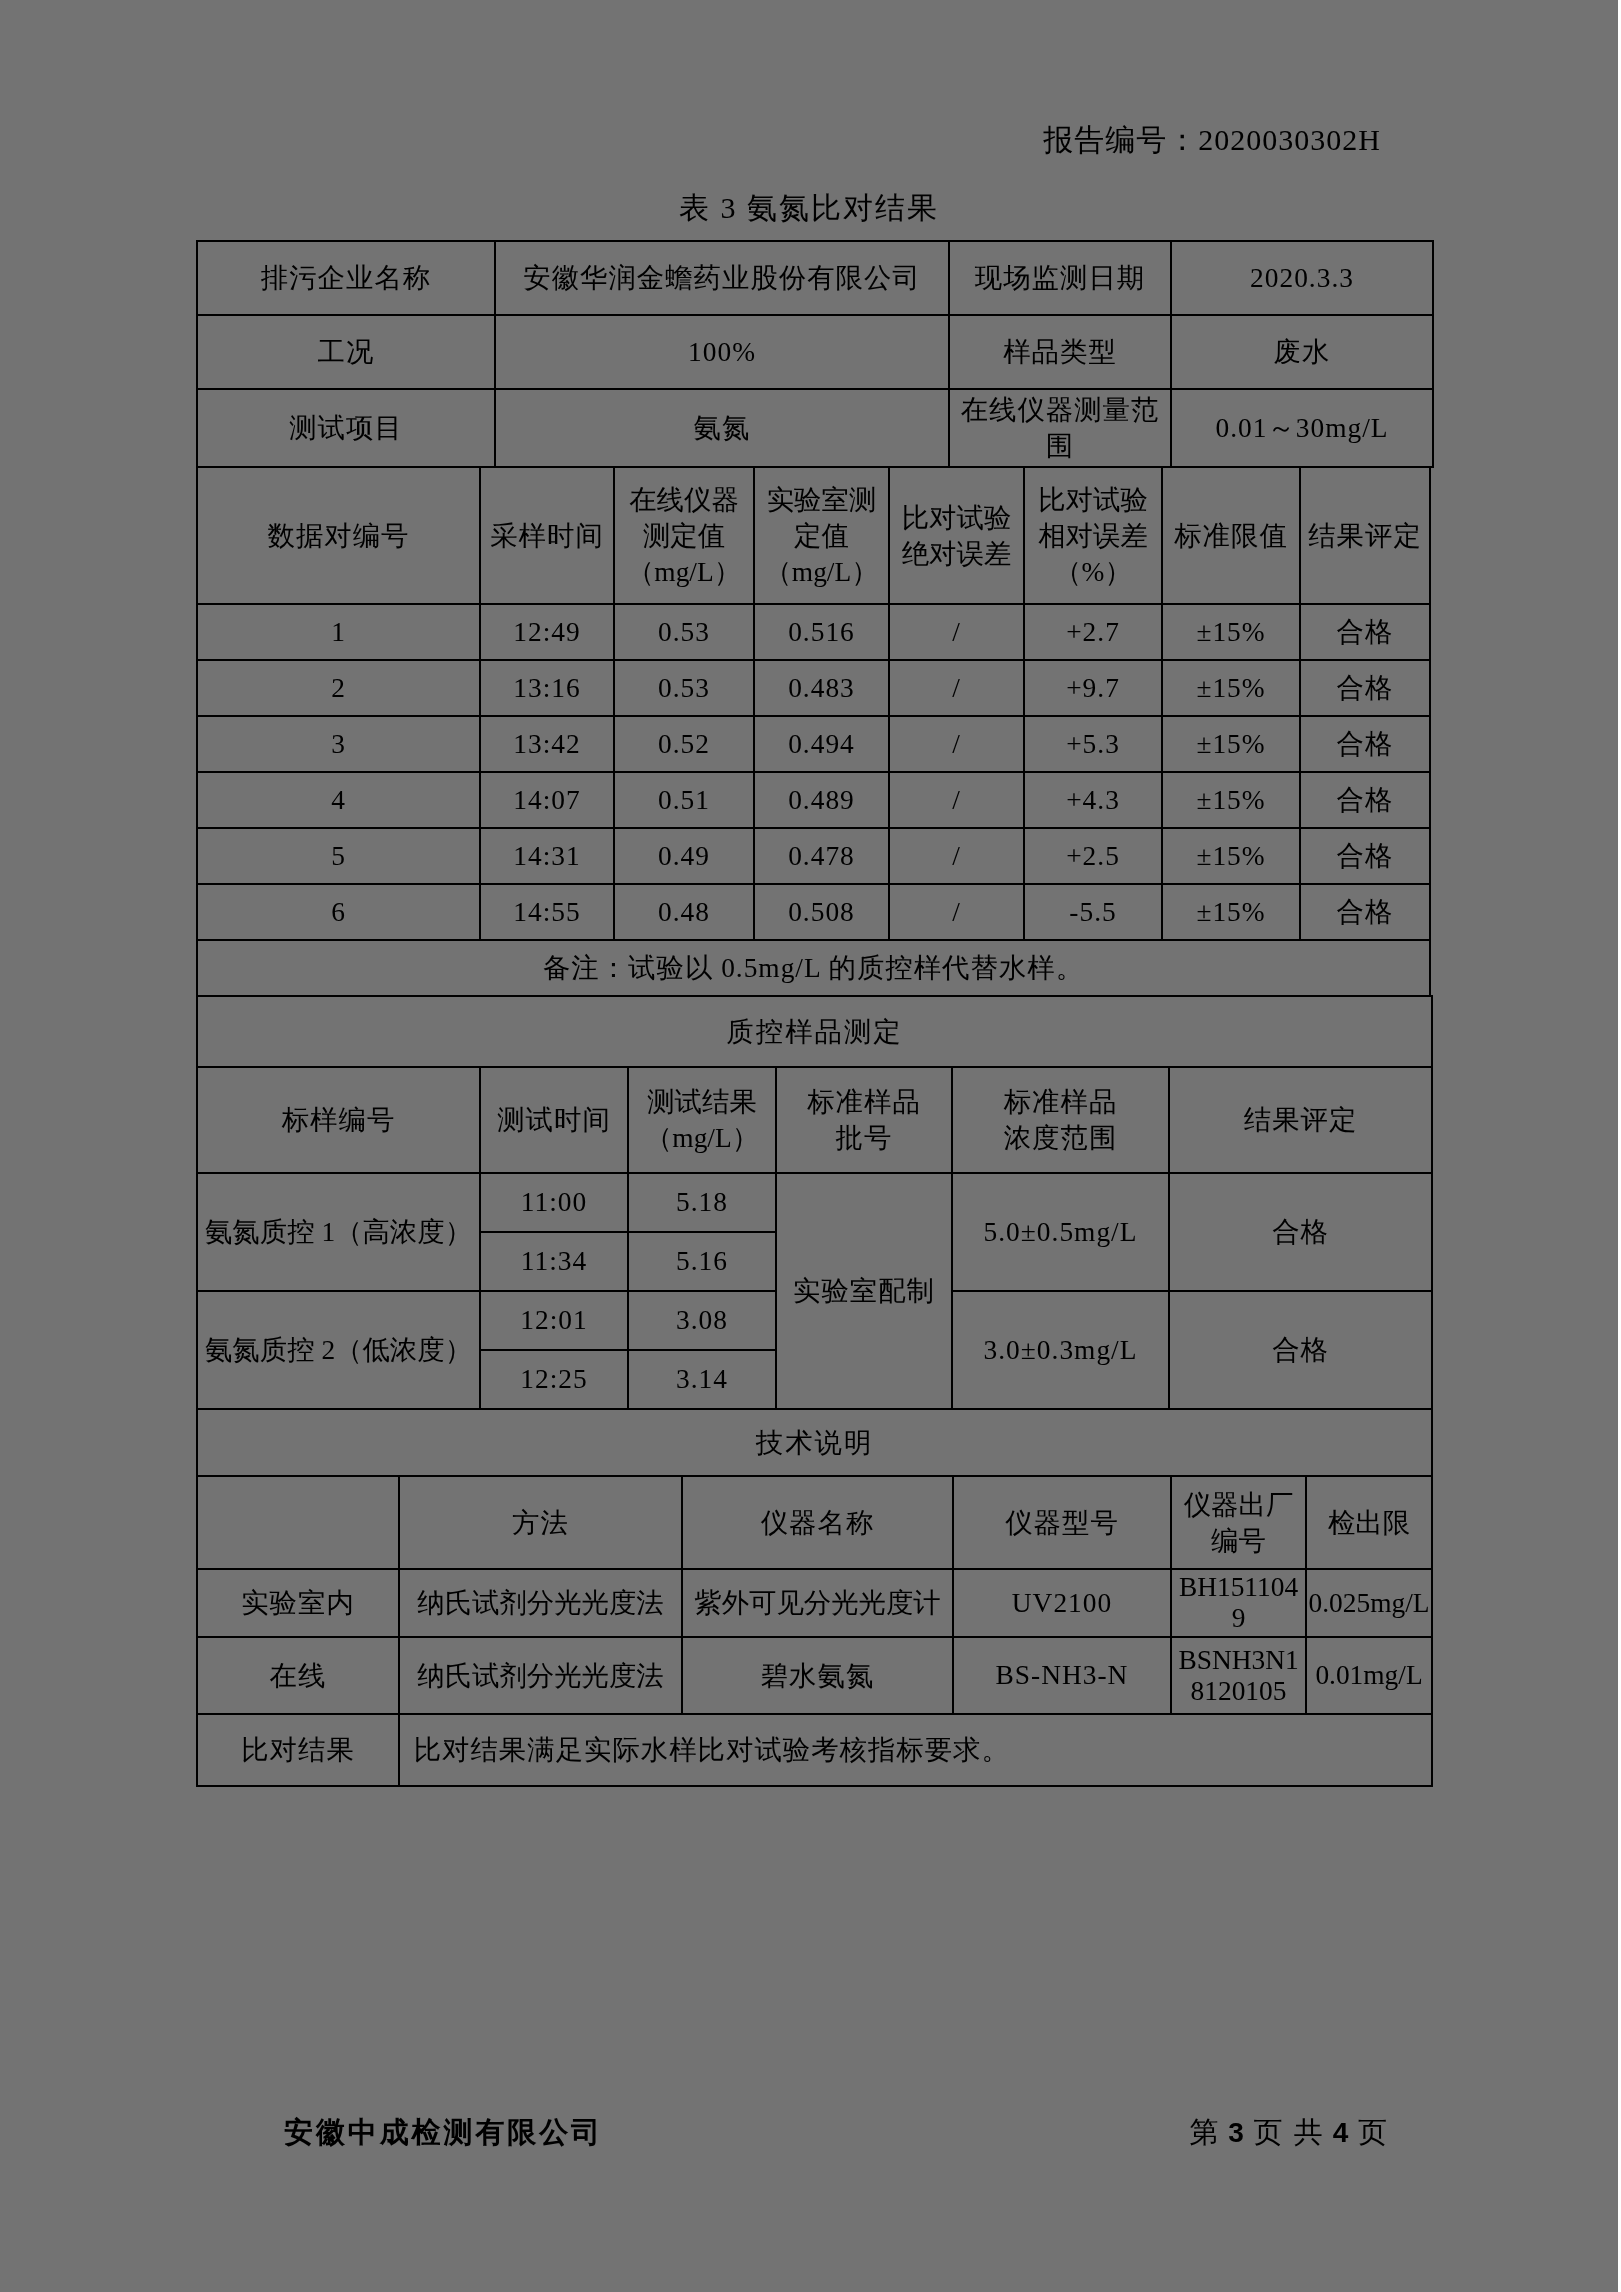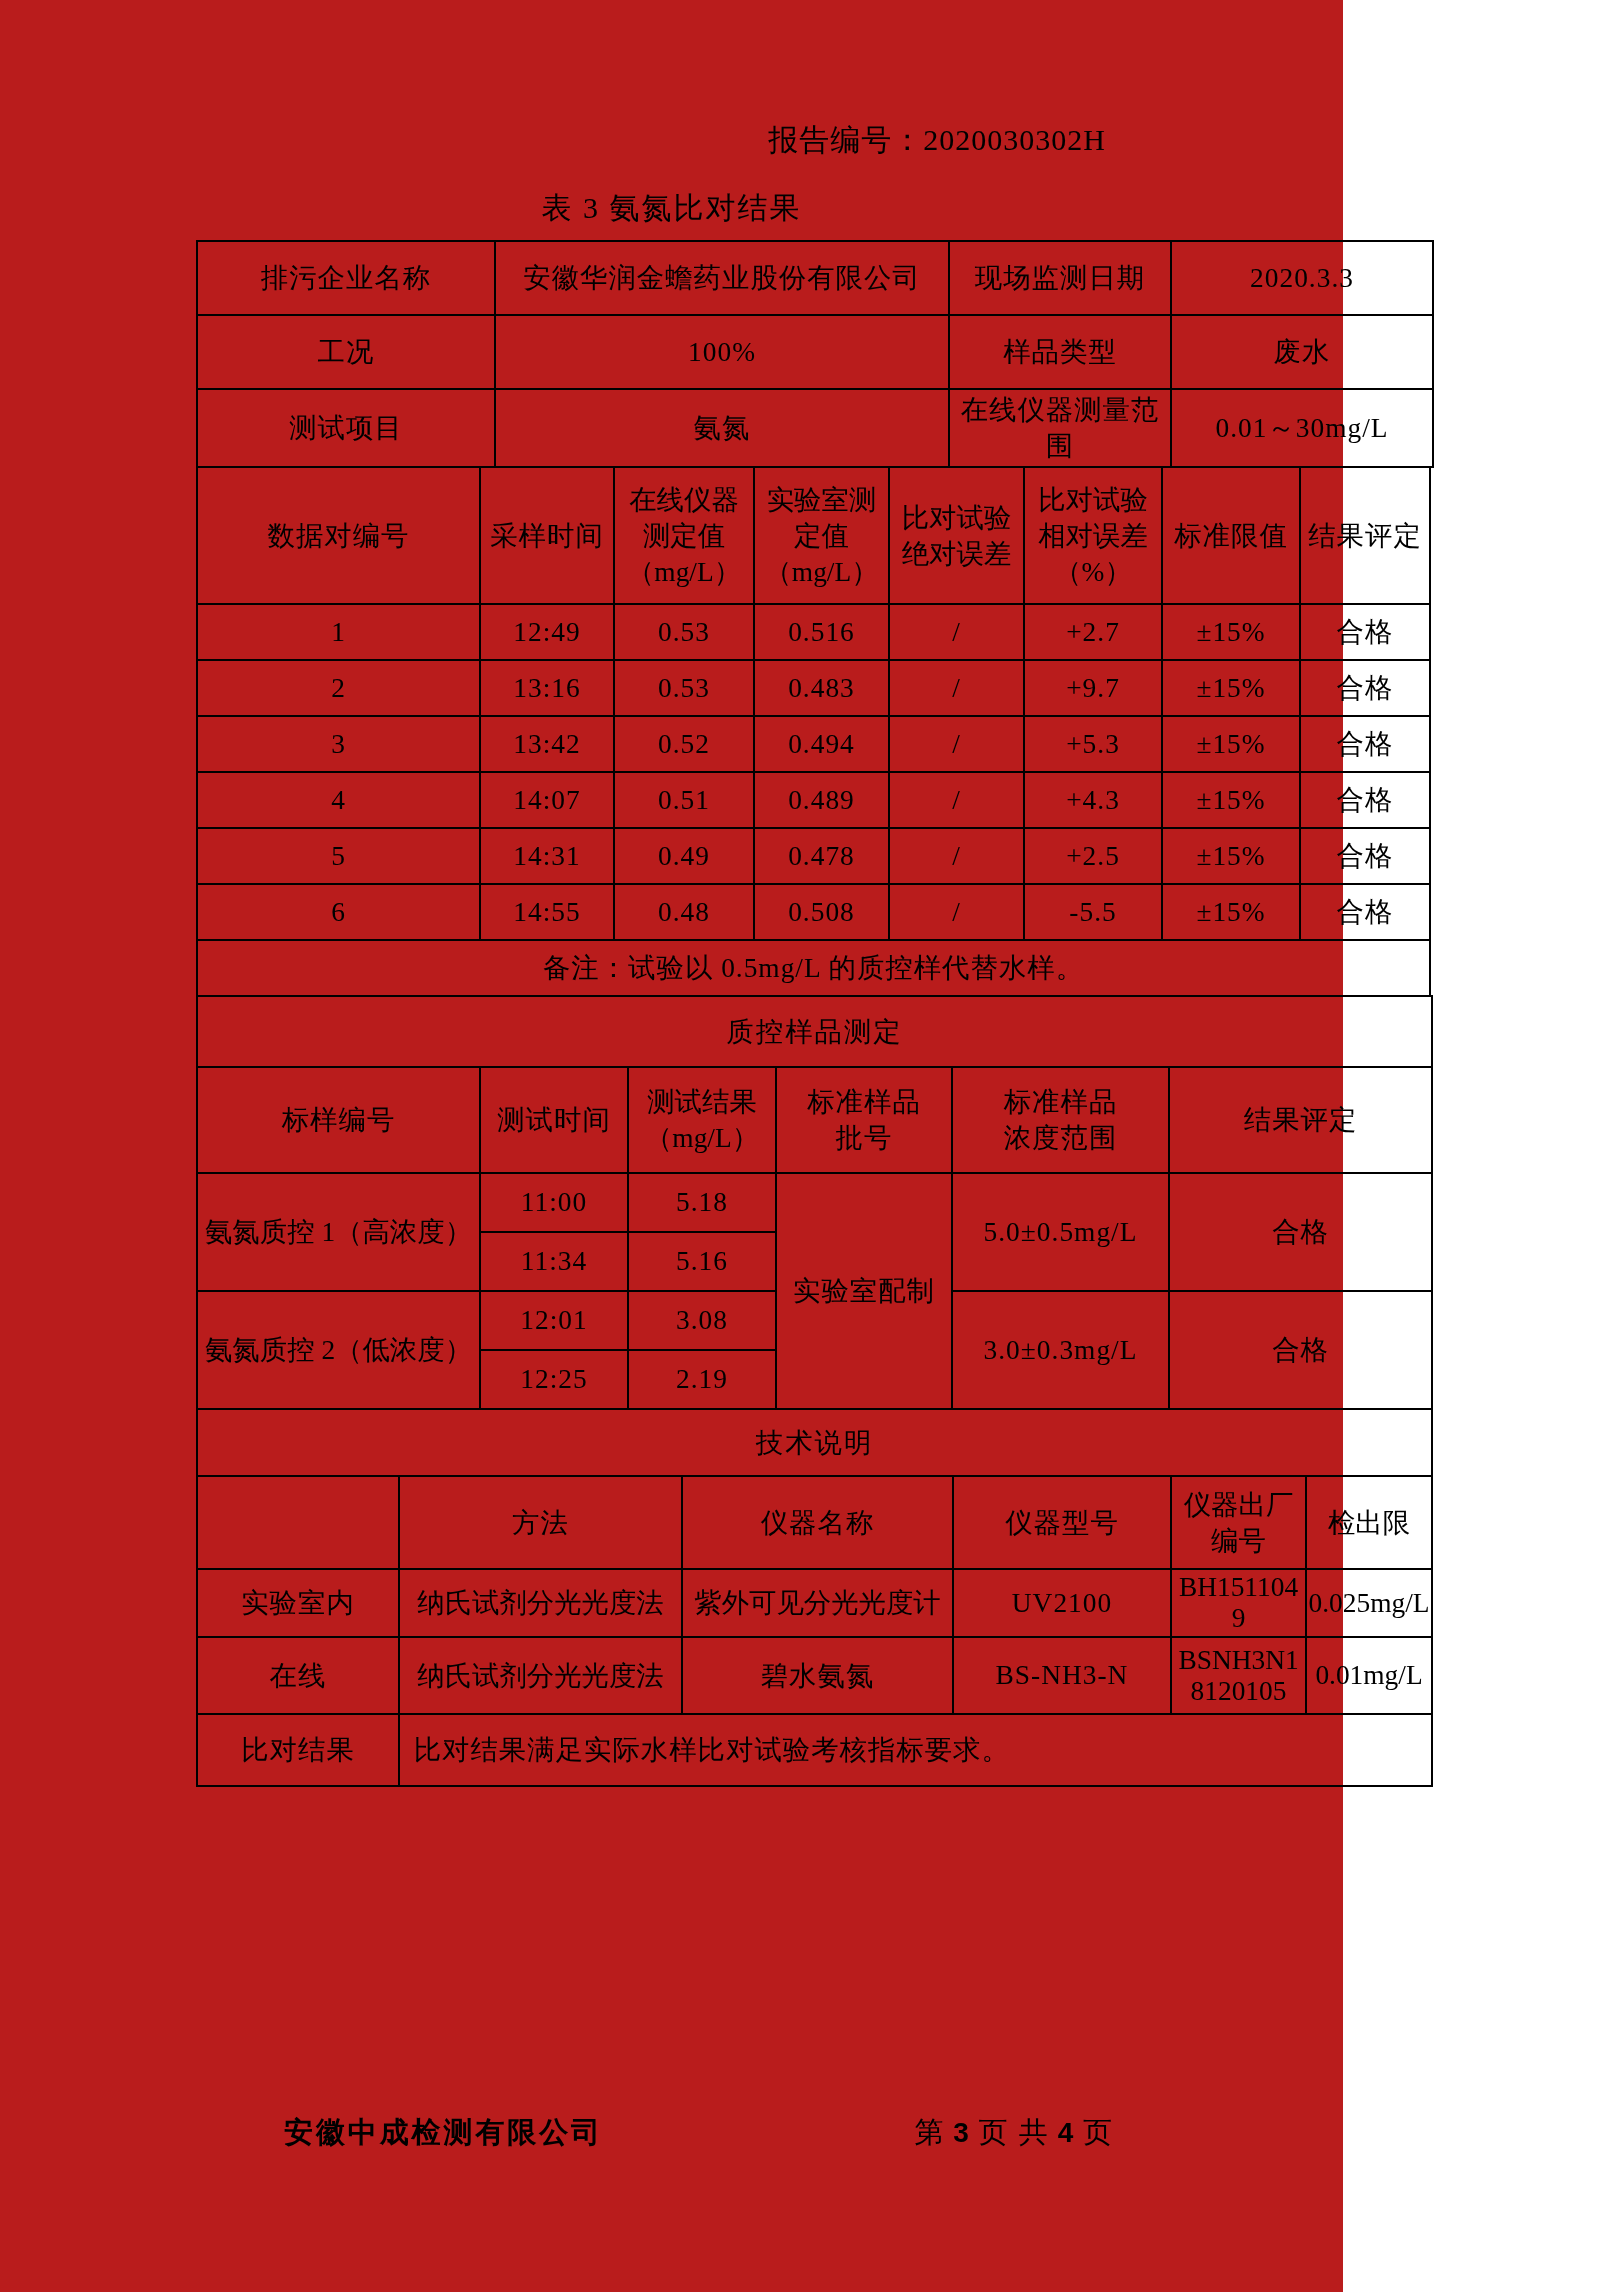--- a/index.html
+++ b/index.html
@@ -1,20 +1,20 @@
 <!DOCTYPE html>
 <html><head>
 <meta charset="utf-8">
 <style>
   * { margin:0; padding:0; box-sizing:border-box; }
   html,body { background:#fff; }
   .page {
     position:relative;
-    width:1343px; height:2293px;
-    background:#b91c1c;
+    width:1618px; height:2293px;
+    background:#737373;
     font-family:"Liberation Serif","DejaVu Serif",serif;
     color:#000;
   }
   .report-no {
     position:absolute; top:120px; right:237px;
     font-size:30px; letter-spacing:1px;
   }
   .doc-title {
     position:absolute; top:188px; left:0; right:0;
     text-align:center; font-size:30px; letter-spacing:2px;
@@ -234,21 +234,21 @@
       </tr>
       <tr class="h60">
         <td rowspan="2" class="tight">氨氮质控 2（低浓度）</td>
         <td>12:01</td>
         <td>3.08</td>
         <td rowspan="2">3.0±0.3mg/L</td>
         <td rowspan="2">合格</td>
       </tr>
       <tr class="h60">
         <td>12:25</td>
-        <td>2.19</td>
+        <td>3.14</td>
       </tr>
     </tbody>
       </table>
 
     <table class="tbl">
       <colgroup>
           <col style="width:202px">
           <col style="width:283px">
           <col style="width:271px">
           <col style="width:218px">

